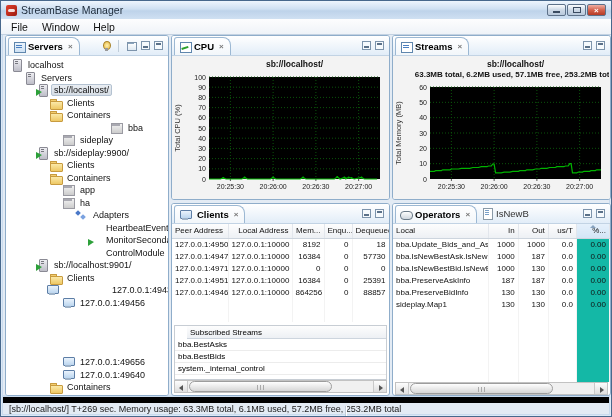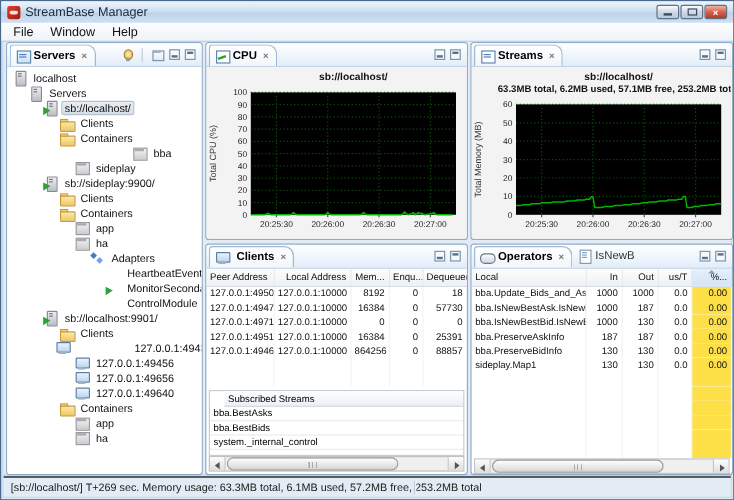--- a/index.html
+++ b/index.html
@@ -111,21 +111,21 @@
   
   .tablewrap { flex:none; }
   table.datatable { width:100%; border-collapse:collapse; table-layout:fixed; font-size:8px; color:#111; }
   table.datatable th { height:14px; font-weight:normal; text-align:left; padding:0 3px;
       background:linear-gradient(#fdfdfd,#edf0f4); border-bottom:1px solid #cdd5de; border-right:1px solid #e2e6ec;
       white-space:nowrap; overflow:hidden; position:relative; }
   table.datatable td { height:12px; padding:0 3px; border-right:1px solid #f3f3f3;
       white-space:nowrap; overflow:hidden; }
   table.datatable .num { text-align:right; }
   table.datatable th.sorted { background:linear-gradient(#e5f0fb,#d3e5f6); }
-  table.datatable td.sorted { background:#fde047; }
+  table.datatable td.sorted { background:#14b8a6; }
   .sortarrow { position:absolute; top:1px; left:50%; margin-left:-3px; width:0; height:0;
       border-left:3px solid transparent; border-right:3px solid transparent; border-bottom:3px solid #87a2be; }
 
   
   .streams { margin:3px 2px 0 2px; border:1px solid #c7cdd4; height:60px; overflow:hidden; background:#fff; }
   .shead { height:13px; display:flex; align-items:center; padding:0 3px; font-size:8px;
            background:linear-gradient(#fdfdfd,#edf0f4); border-bottom:1px solid #cdd5de;margin-left:12px; }
   .srow { height:12px; display:flex; align-items:center; padding:0 3px; font-size:8px; border-bottom:1px solid #ececec; }
 
   
@@ -137,21 +137,21 @@
   .harrow::after { content:""; position:absolute; top:4px; }
   .harrow.left::after  { left:4px; border-top:3px solid transparent; border-bottom:3px solid transparent; border-right:4px solid #555; }
   .harrow.right::after { left:5px; border-top:3px solid transparent; border-bottom:3px solid transparent; border-left:4px solid #555; }
   .hthumb { flex:none; width:68%; margin:0 1px; border:1px solid #9d9d9d; border-radius:6px;
             background:linear-gradient(#fefefe,#d6d6d6); position:relative; }
   .hthumb::after { content:""; position:absolute; left:50%; top:3px; margin-left:-4px; width:8px; height:5px;
             background:repeating-linear-gradient(90deg,#aaa 0 1px,transparent 1px 3px); }
 
   
   .statusbar { position:absolute; left:2px; right:2px; bottom:2px; height:17px; display:flex; align-items:center;
-               padding:0 6px; font-size:9px; color:#1a1a1a; background:#e3ebf4; border-top:1px solid #000000; }
+               padding:0 6px; font-size:9px; color:#1a1a1a; background:#e3ebf4; border-top:6px solid #000000; }
   .sdiv { position:absolute; right:263px; top:3px; width:1px; height:11px; background:#c0cbd8; box-shadow:1px 0 0 #fff; }
 
   .filltd { border-right:1px solid #f3f3f3; height:12px; }
 </style>
 </head>
 <body>
 
 <div class="window">
 
   <div class="titlebar">
@@ -275,21 +275,21 @@
             <span class="tlabel">Clients</span>
           </div>
           <div class="trow" style="padding-left: 40px; gap: 48px;">
             <span class="ti ti-client"></span>
             <span class="tlabel">127.0.0.1:49431</span>
           </div>
           <div class="trow" style="padding-left: 56px;">
             <span class="ti ti-client"></span>
             <span class="tlabel">127.0.0.1:49456</span>
           </div>
-          <div class="trow" style="padding-left: 56px;">
+          <div class="trow" style="padding-left: 56px; margin-top: 47px;">
             <span class="ti ti-client"></span>
             <span class="tlabel">127.0.0.1:49656</span>
           </div>
           <div class="trow" style="padding-left: 56px;">
             <span class="ti ti-client"></span>
             <span class="tlabel">127.0.0.1:49640</span>
           </div>
           <div class="trow" style="padding-left: 43px;">
             <span class="ti ti-folder"></span>
             <span class="tlabel">Containers</span>

